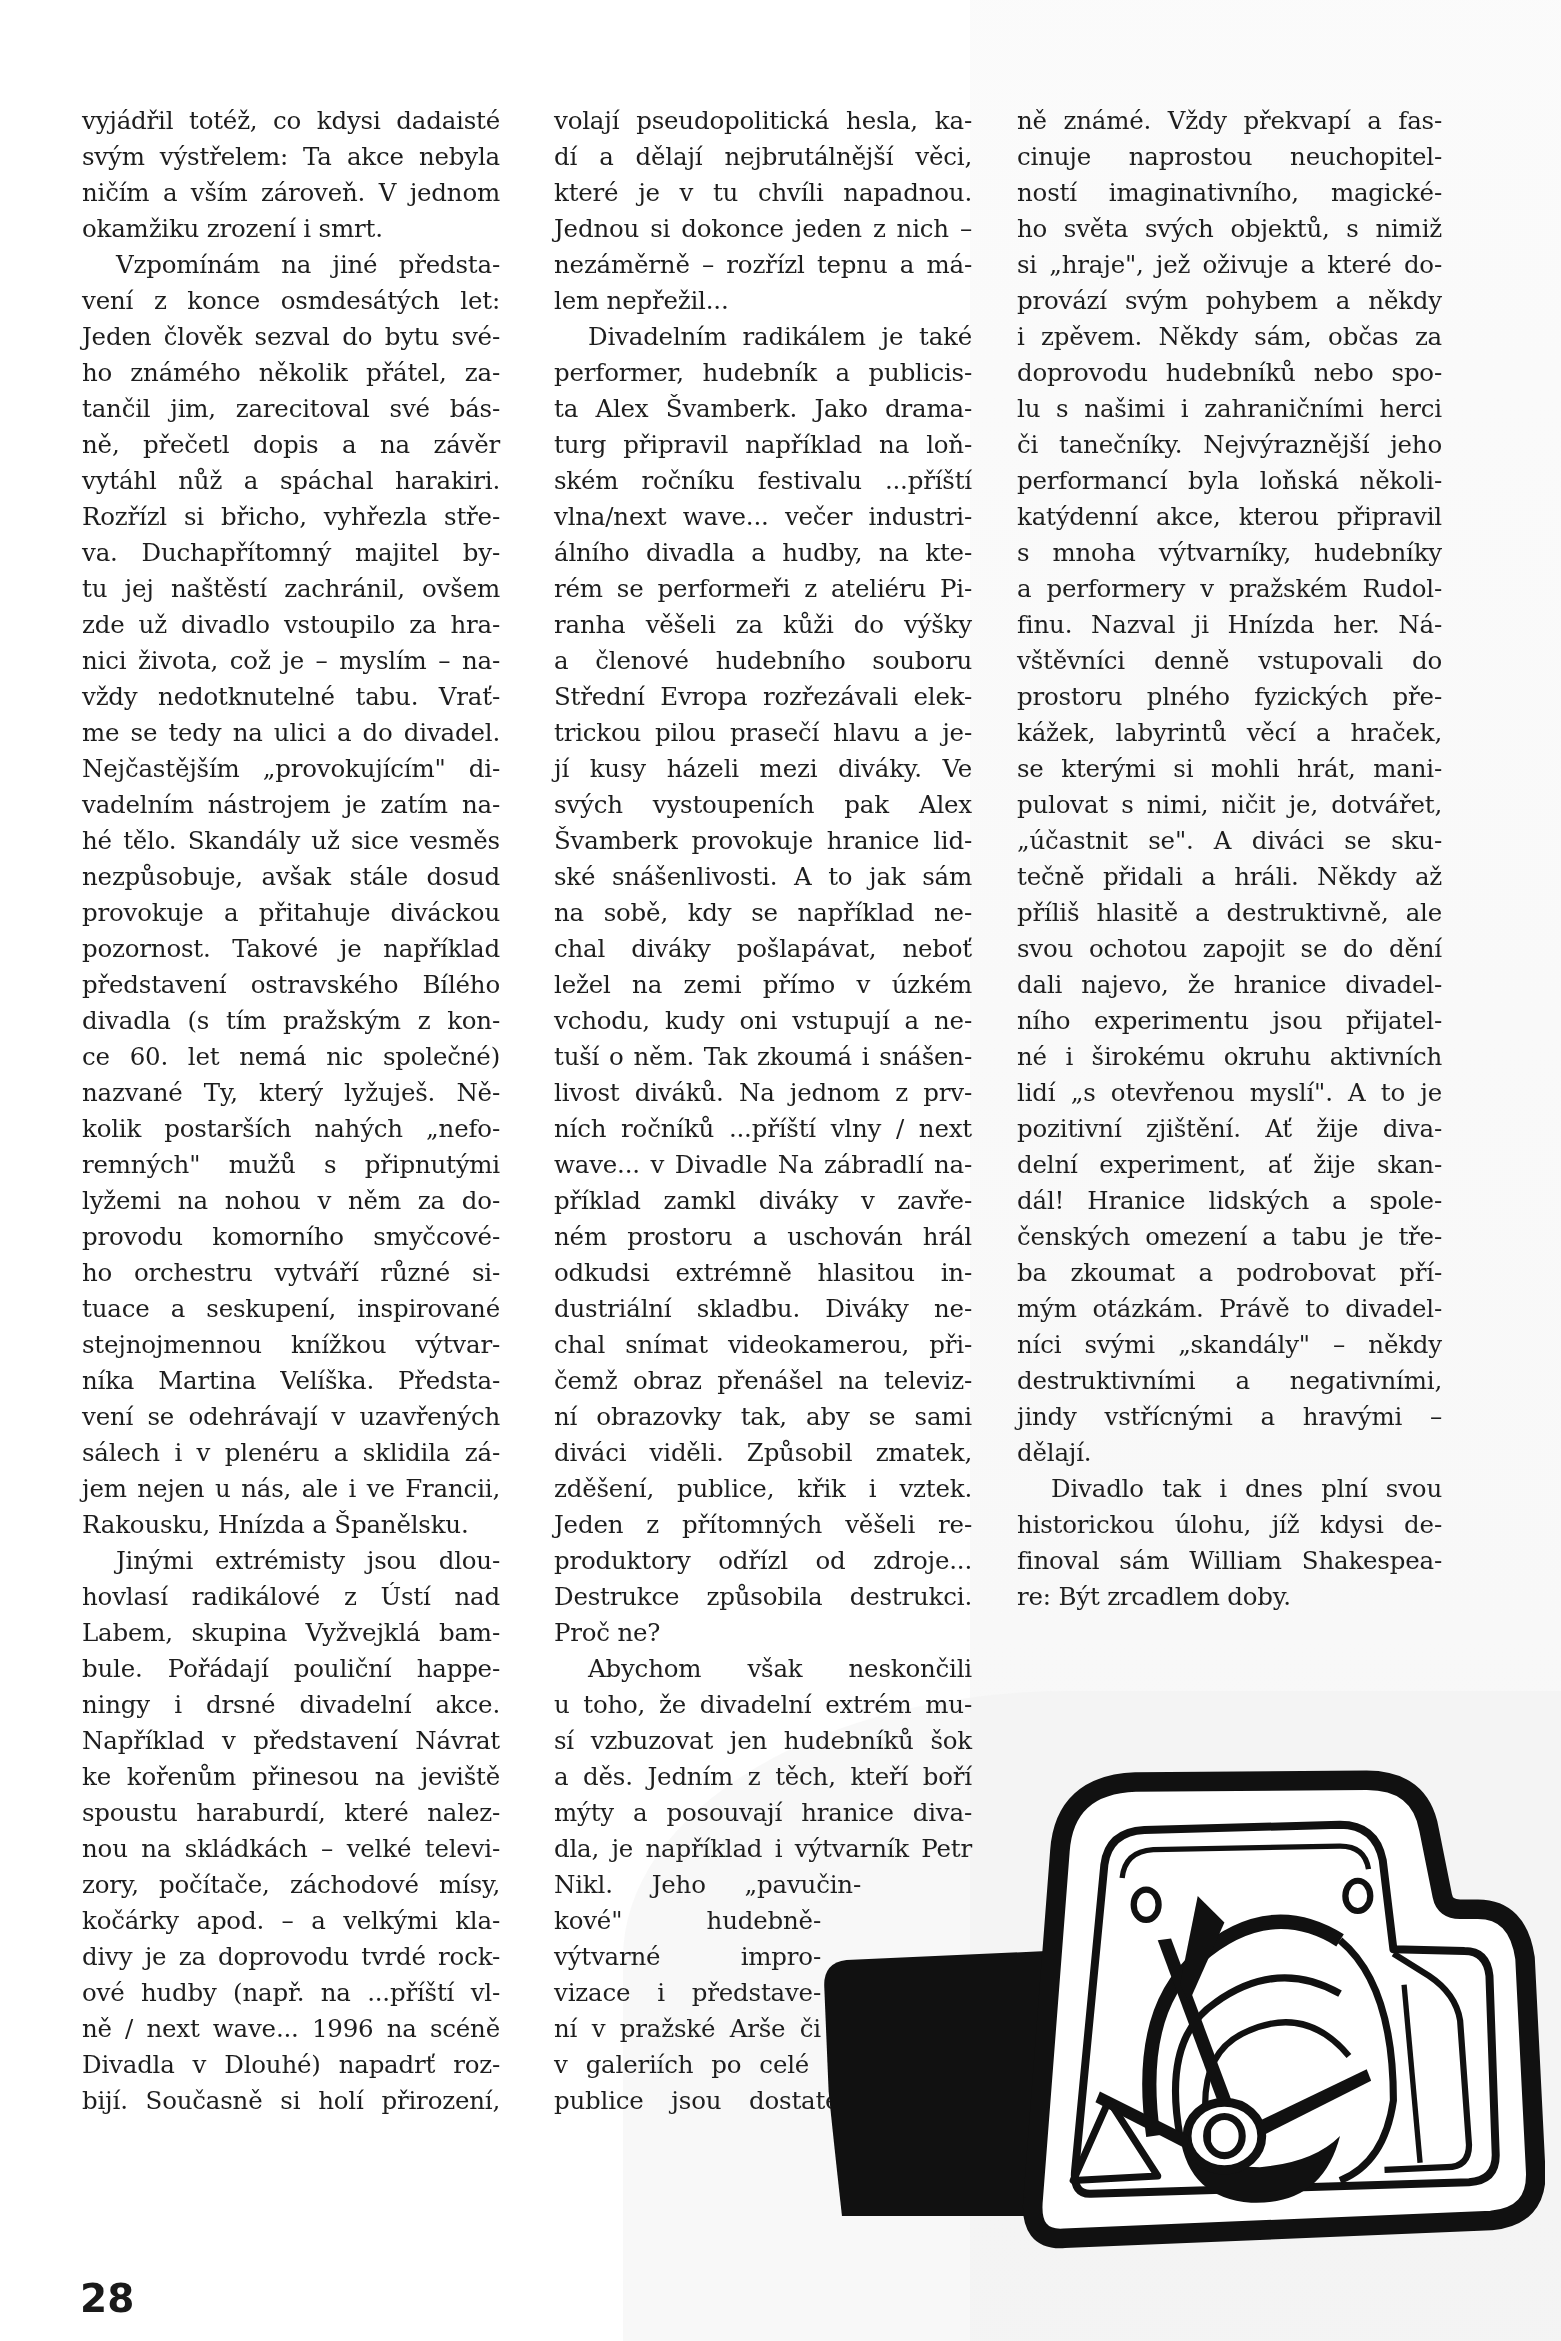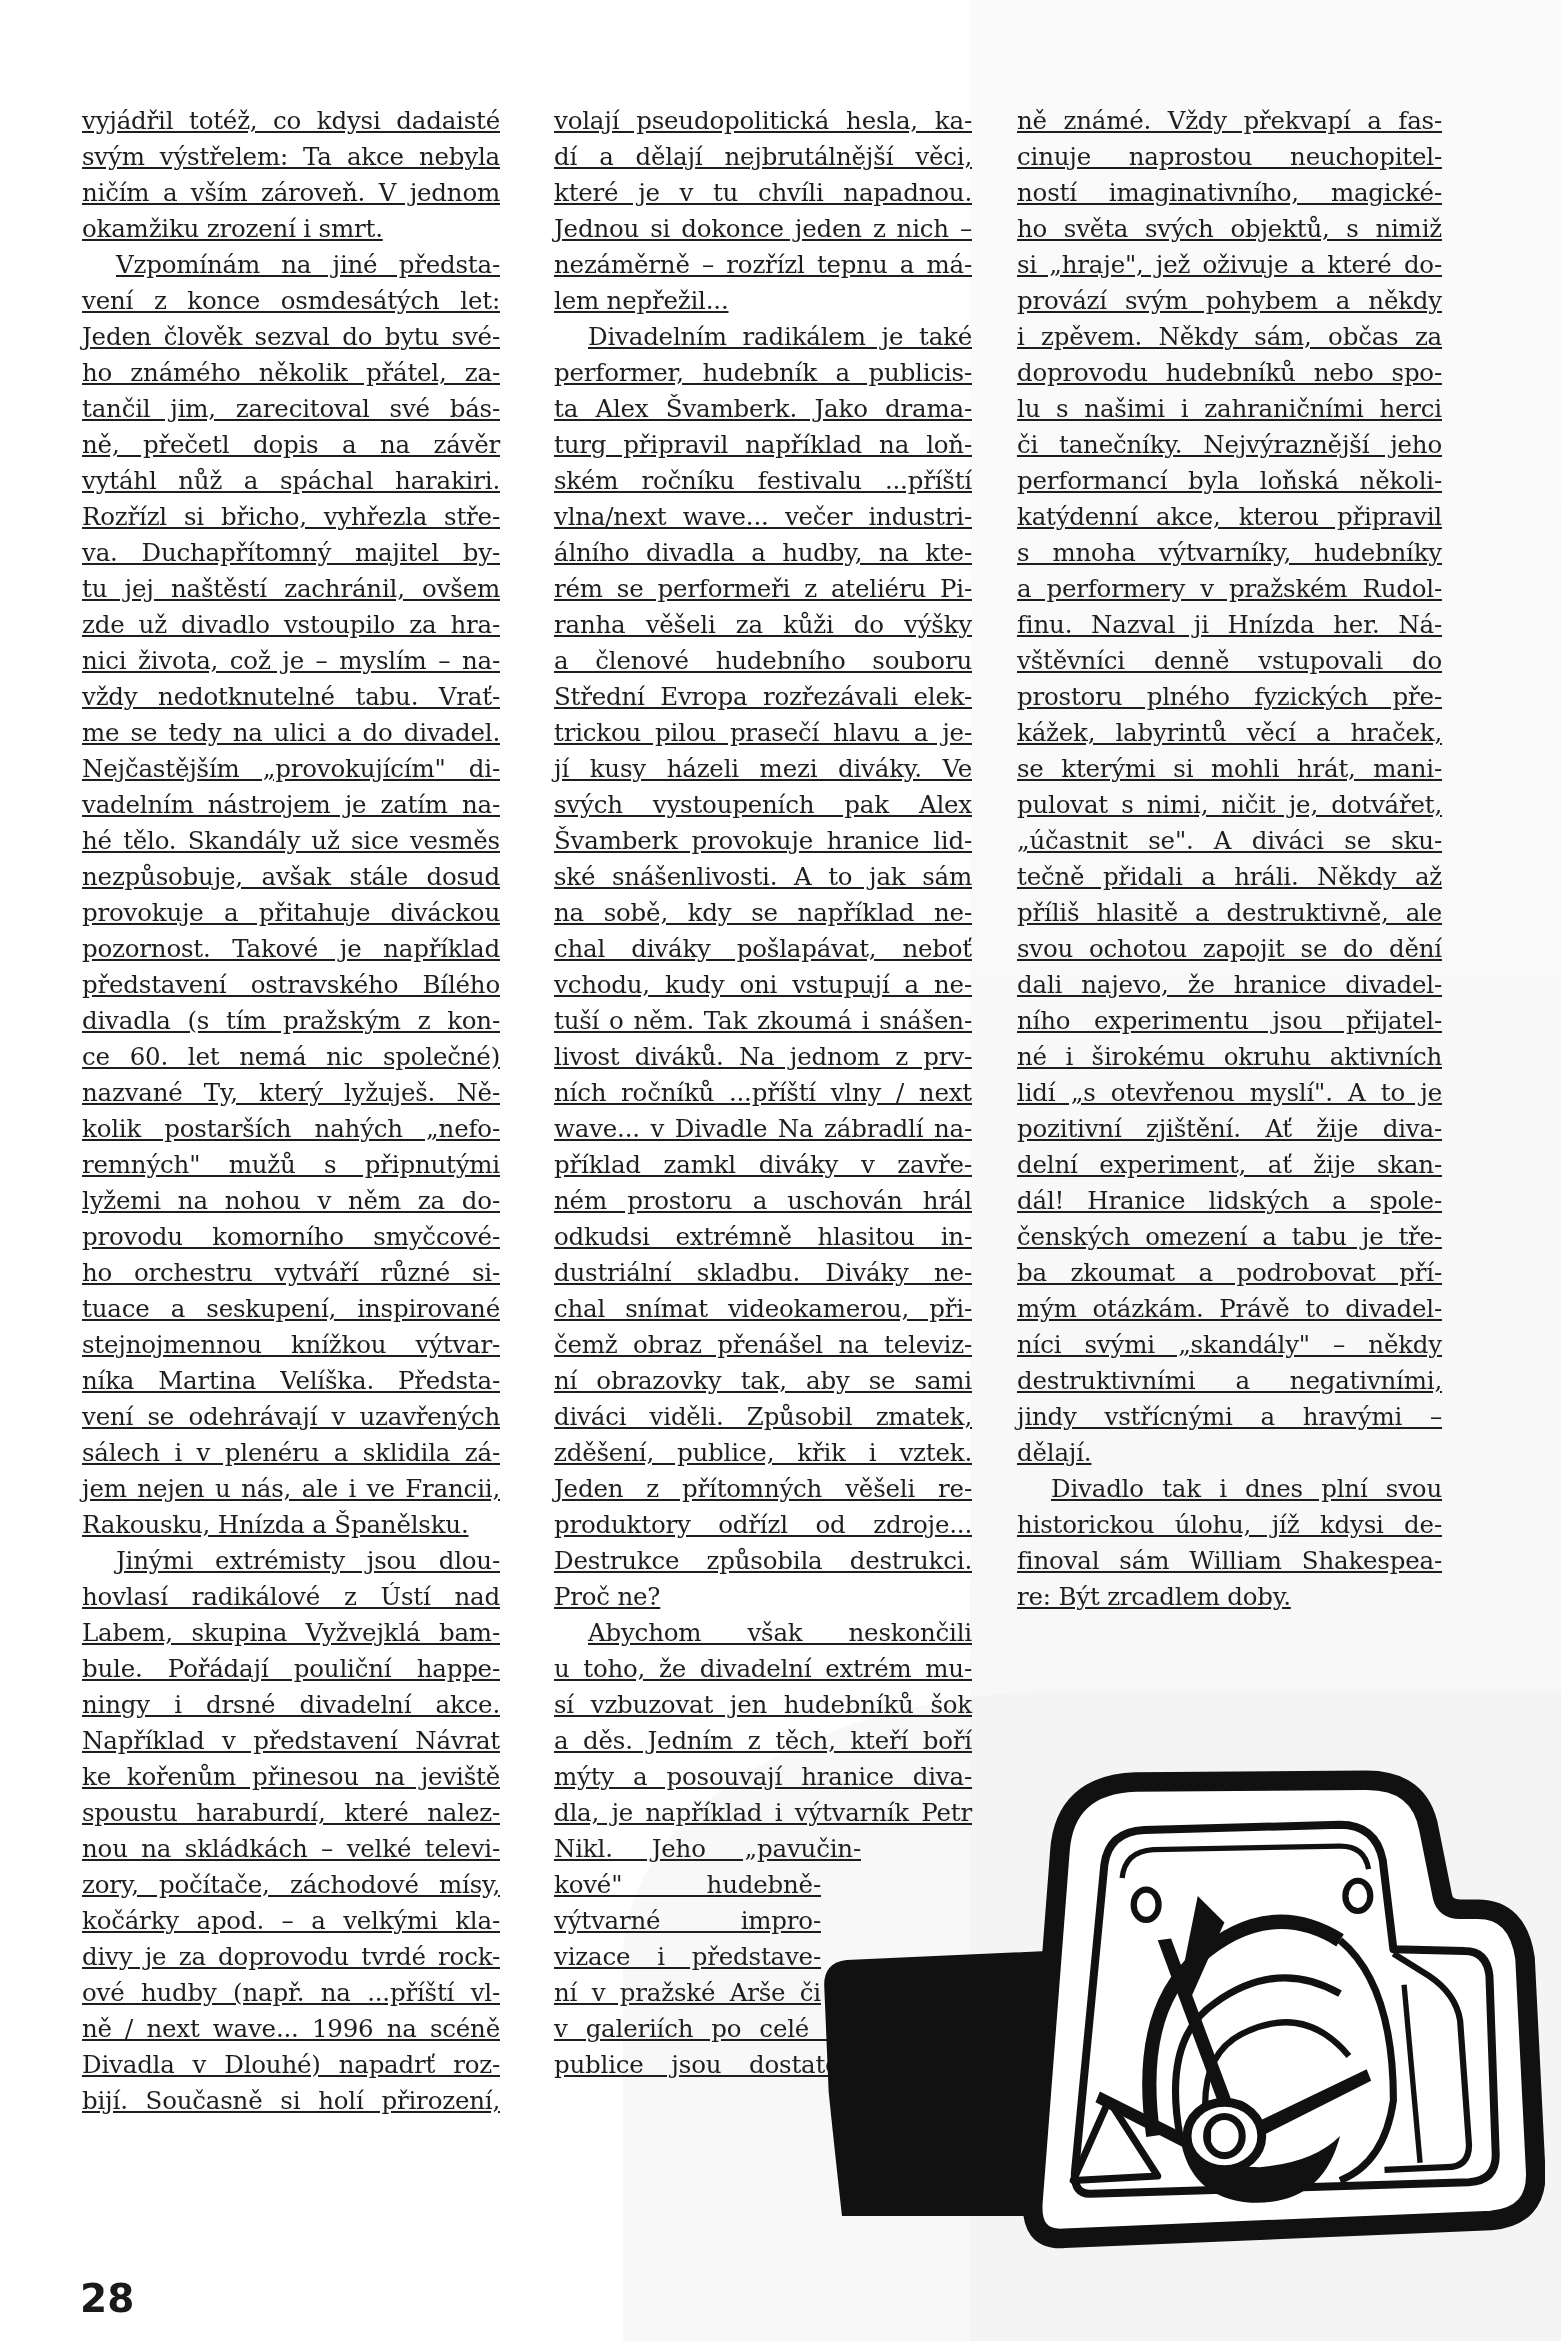--- a/index.html
+++ b/index.html
@@ -16,21 +16,20 @@
   }
   .bg-tint2 {
     position:absolute; left:623px; top:1691px; width:938px; height:651px;
     background:#efefef; opacity:0.45;
     border-top-left-radius:445px 267px;
   }
   .col {
     position:absolute; top:103px;
     font-size:24.5px; line-height:36px;
     letter-spacing:-0.2px;
-    text-decoration:underline;
   }
   .col .line {
     display:block; white-space:nowrap;
     text-align:justify; text-align-last:justify;
     height:36px; overflow:visible;
   }
   .col .line.last { text-align-last:left; }
   .col .line.indent { text-indent:34px; }
   #col1 { left:82px; width:418px; }
   #col2 { left:554px; width:418px; }
@@ -128,20 +127,21 @@
     <span class="line">ranha věšeli za kůži do výšky</span>
     <span class="line">a členové hudebního souboru</span>
     <span class="line">Střední Evropa rozřezávali elek-</span>
     <span class="line">trickou pilou prasečí hlavu a je-</span>
     <span class="line">jí kusy házeli mezi diváky. Ve</span>
     <span class="line">svých vystoupeních pak Alex</span>
     <span class="line">Švamberk provokuje hranice lid-</span>
     <span class="line">ské snášenlivosti. A to jak sám</span>
     <span class="line">na sobě, kdy se například ne-</span>
     <span class="line">chal diváky pošlapávat, neboť</span>
+    <span class="line">ležel na zemi přímo v úzkém</span>
     <span class="line">vchodu, kudy oni vstupují a ne-</span>
     <span class="line">tuší o něm. Tak zkoumá i snášen-</span>
     <span class="line">livost diváků. Na jednom z prv-</span>
     <span class="line">ních ročníků ...příští vlny / next</span>
     <span class="line">wave... v Divadle Na zábradlí na-</span>
     <span class="line">příklad zamkl diváky v zavře-</span>
     <span class="line">ném prostoru a uschován hrál</span>
     <span class="line">odkudsi extrémně hlasitou in-</span>
     <span class="line">dustriální skladbu. Diváky ne-</span>
     <span class="line">chal snímat videokamerou, při-</span>

